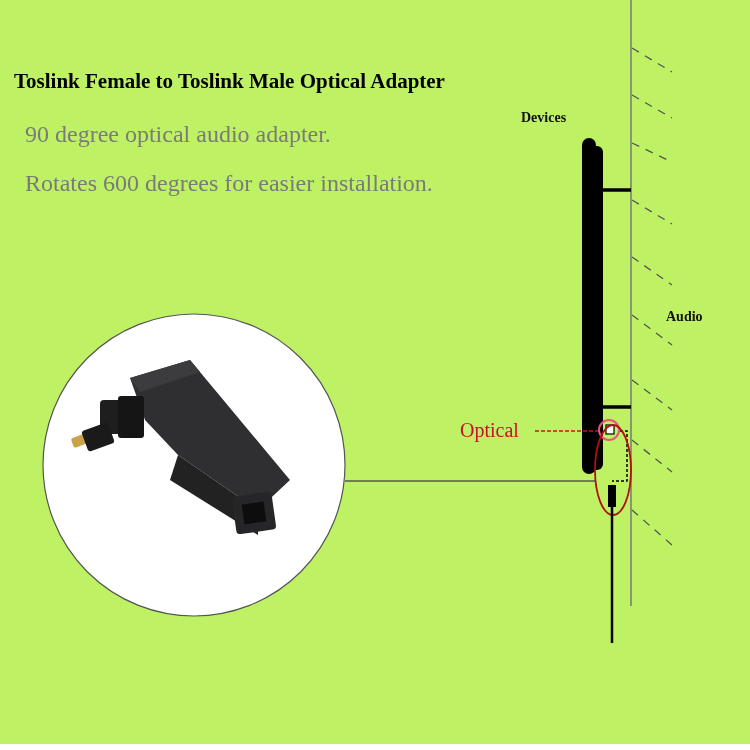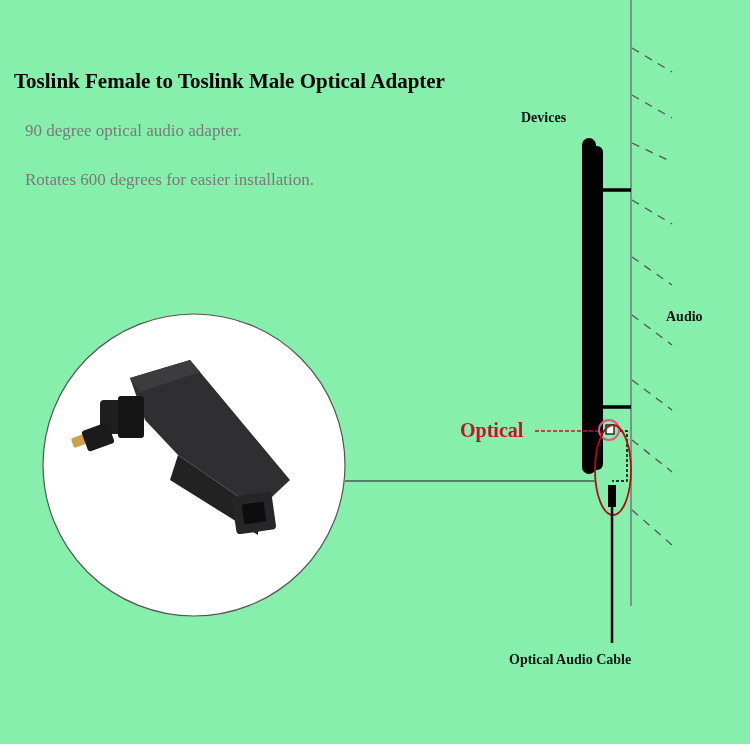--- a/index.html
+++ b/index.html
@@ -1,20 +1,20 @@
 <!DOCTYPE html>
 <html><head>
 <meta charset="utf-8">
 <style>
   html,body{margin:0;padding:0;background:#fff;}
-  #stage{position:relative;width:750px;height:744px;overflow:hidden;background:#86efac;font-family:"Liberation Serif","DejaVu Serif",serif;}
+  #stage{position:relative;width:750px;height:744px;overflow:hidden;background:#bef264;font-family:"Liberation Serif","DejaVu Serif",serif;}
   .title{position:absolute;left:14px;top:69px;font-size:21px;font-weight:bold;color:#000;white-space:nowrap;}
-  .sub{position:absolute;left:25px;font-size:17px;color:#7a7a7a;white-space:nowrap;}
+  .sub{position:absolute;left:25px;font-size:24px;color:#7a7a7a;white-space:nowrap;}
   .lbl{position:absolute;font-weight:bold;color:#111;font-size:14px;white-space:nowrap;}
-  .optical{position:absolute;left:460px;top:419px;font-size:20px;font-weight:bold;color:#c8102e;}
+  .optical{position:absolute;left:460px;top:419px;font-size:20px;font-weight:normal;color:#c8102e;}
   svg{position:absolute;left:0;top:0;}
 </style>
 </head>
 <body>
 
 <div id="stage">
   <div class="title">Toslink Female to Toslink Male Optical Adapter</div>
   <div class="sub" style="top:121px;">90 degree optical audio adapter.</div>
   <div class="sub" style="top:170px;">Rotates 600 degrees for easier installation.</div>
 
@@ -65,14 +65,13 @@
       <polyline points="620,431 627,431 627,481 612,481" fill="none" stroke="#000" stroke-width="1.5" stroke-dasharray="3,2"></polyline>
       <ellipse cx="613" cy="470" rx="18" ry="45" fill="none" stroke="#b01010" stroke-width="1.8"></ellipse>
       <rect x="608" y="485" width="8" height="22" fill="#000"></rect>
       <line x1="612" y1="507" x2="612" y2="643" stroke="#000" stroke-width="2.5"></line>
     </g>
   </svg>
 
   <div class="lbl" style="left:521px;top:110px;">Devices</div>
   <div class="lbl" style="left:666px;top:309px;">Audio</div>
   <div class="optical">Optical</div>
-  <div class="lbl" style="left:509px;top:652px;">Optical Audio Cable</div>
 </div>
 
 </body></html>

